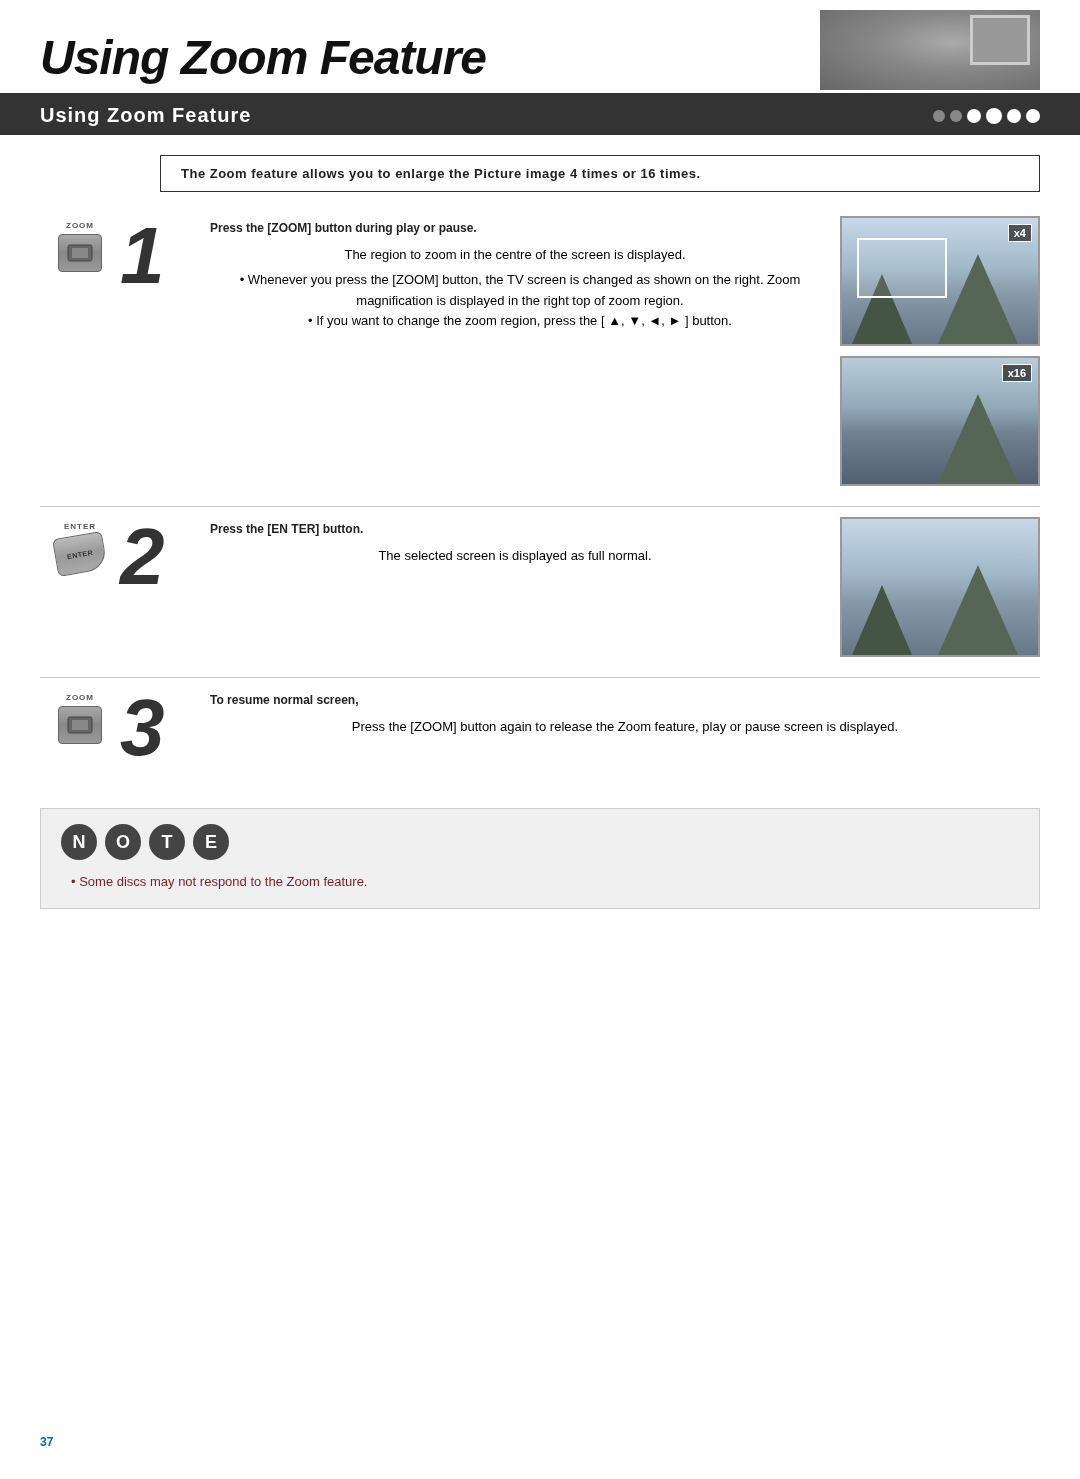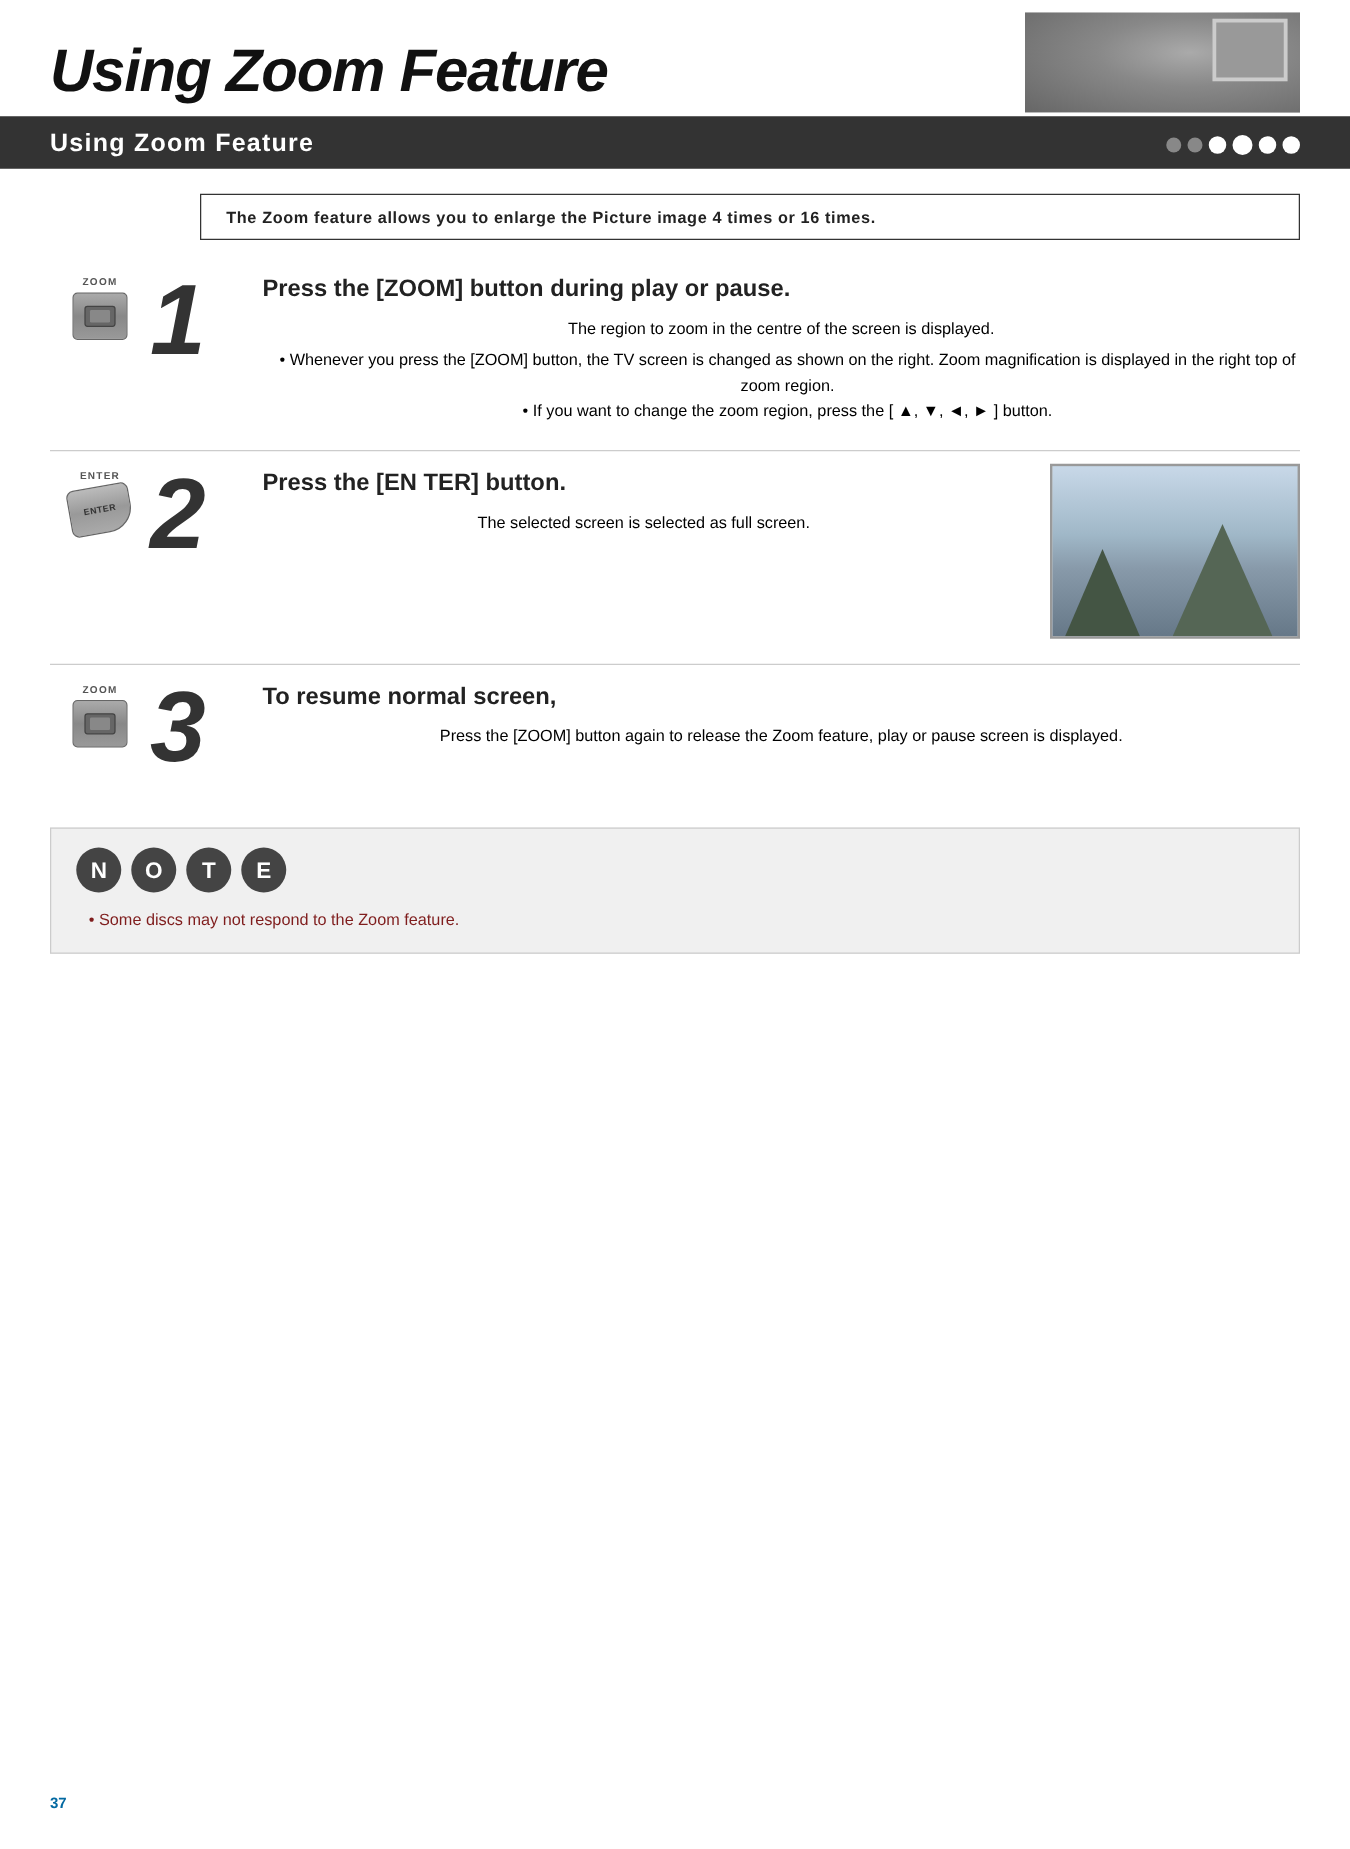--- a/index.html
+++ b/index.html
@@ -185,21 +185,21 @@
       line-height: 1;
       font-style: italic;
     }
 
     .step-content {
       flex: 1;
       padding-top: 5px;
       padding-left: 10px;
     }
     .step-heading {
-      font-size: 19px;
+      font-size: 12px;
       font-weight: bold;
       margin-bottom: 10px;
     }
     .step-body {
       font-size: 13px;
       line-height: 1.6;
       color: #000000;
       text-align: center;
     }
     .step-body p {
@@ -395,38 +395,56 @@
     <div class="step-content">
       <div class="step-heading">Press the [ZOOM] button during play or pause.</div>
       <div class="step-body">
         <p>The region to zoom in the centre of the screen is displayed.</p>
         <ul>
           <li>Whenever you press the [ZOOM] button, the TV screen is changed as shown on the right. Zoom magnification is displayed in the right top of zoom region.</li>
           <li>If you want to change the zoom region, press the [ ▲, ▼, ◄, ► ] button.</li>
         </ul>
       </div>
     </div>
+    <div class="step-images-col">
+
+      <div class="screen-img">
+        <div class="bird-scene">
+          <div class="tree-shape"></div>
+          <div class="tree-shape-2"></div>
+        </div>
+        <div class="screen-img-zoom-box"></div>
+        <div class="screen-img-badge">x4</div>
+      </div>
+
+      <div class="screen-img">
+        <div class="bird-scene bird-scene-2">
+          <div class="tree-shape"></div>
+        </div>
+        <div class="screen-img-badge">x16</div>
+      </div>
+    </div>
   </div>
 
   <div class="step-row">
     <div class="step-icon-col">
       <span class="step-icon-label">ENTER</span>
       <div class="enter-icon">
         <span class="enter-icon-text">ENTER</span>
       </div>
     </div>
     <div class="step-number-col">
       <span class="step-number">2</span>
     </div>
     <div class="step-content">
       <div class="step-heading">
         Press the [EN TER] button.
       </div>
       <div class="step-body">
-        <p>The selected screen is selected as full screen.</p>
+        <p>The selected screen is displayed as full normal.</p>
       </div>
     </div>
     <div class="screen-img-single">
       <div class="bird-scene">
         <div class="tree-shape"></div>
         <div class="tree-shape-2"></div>
       </div>
     </div>
   </div>
 

